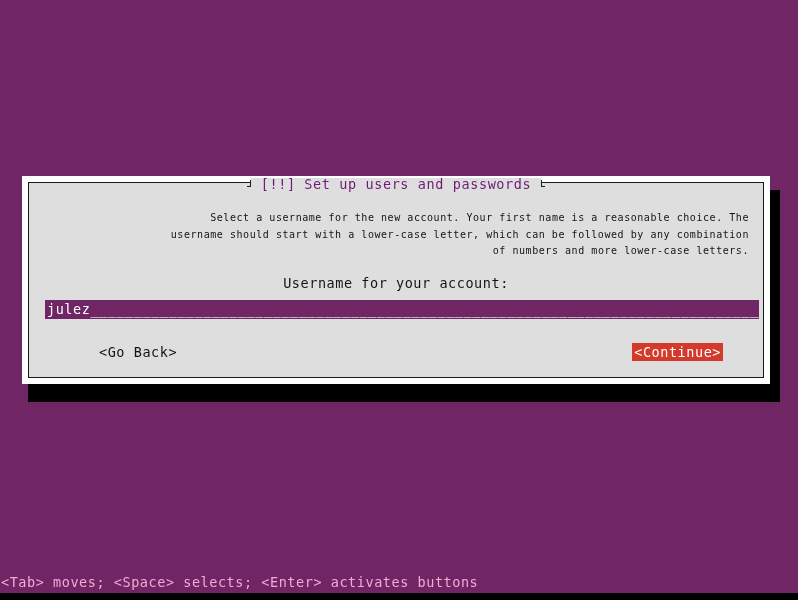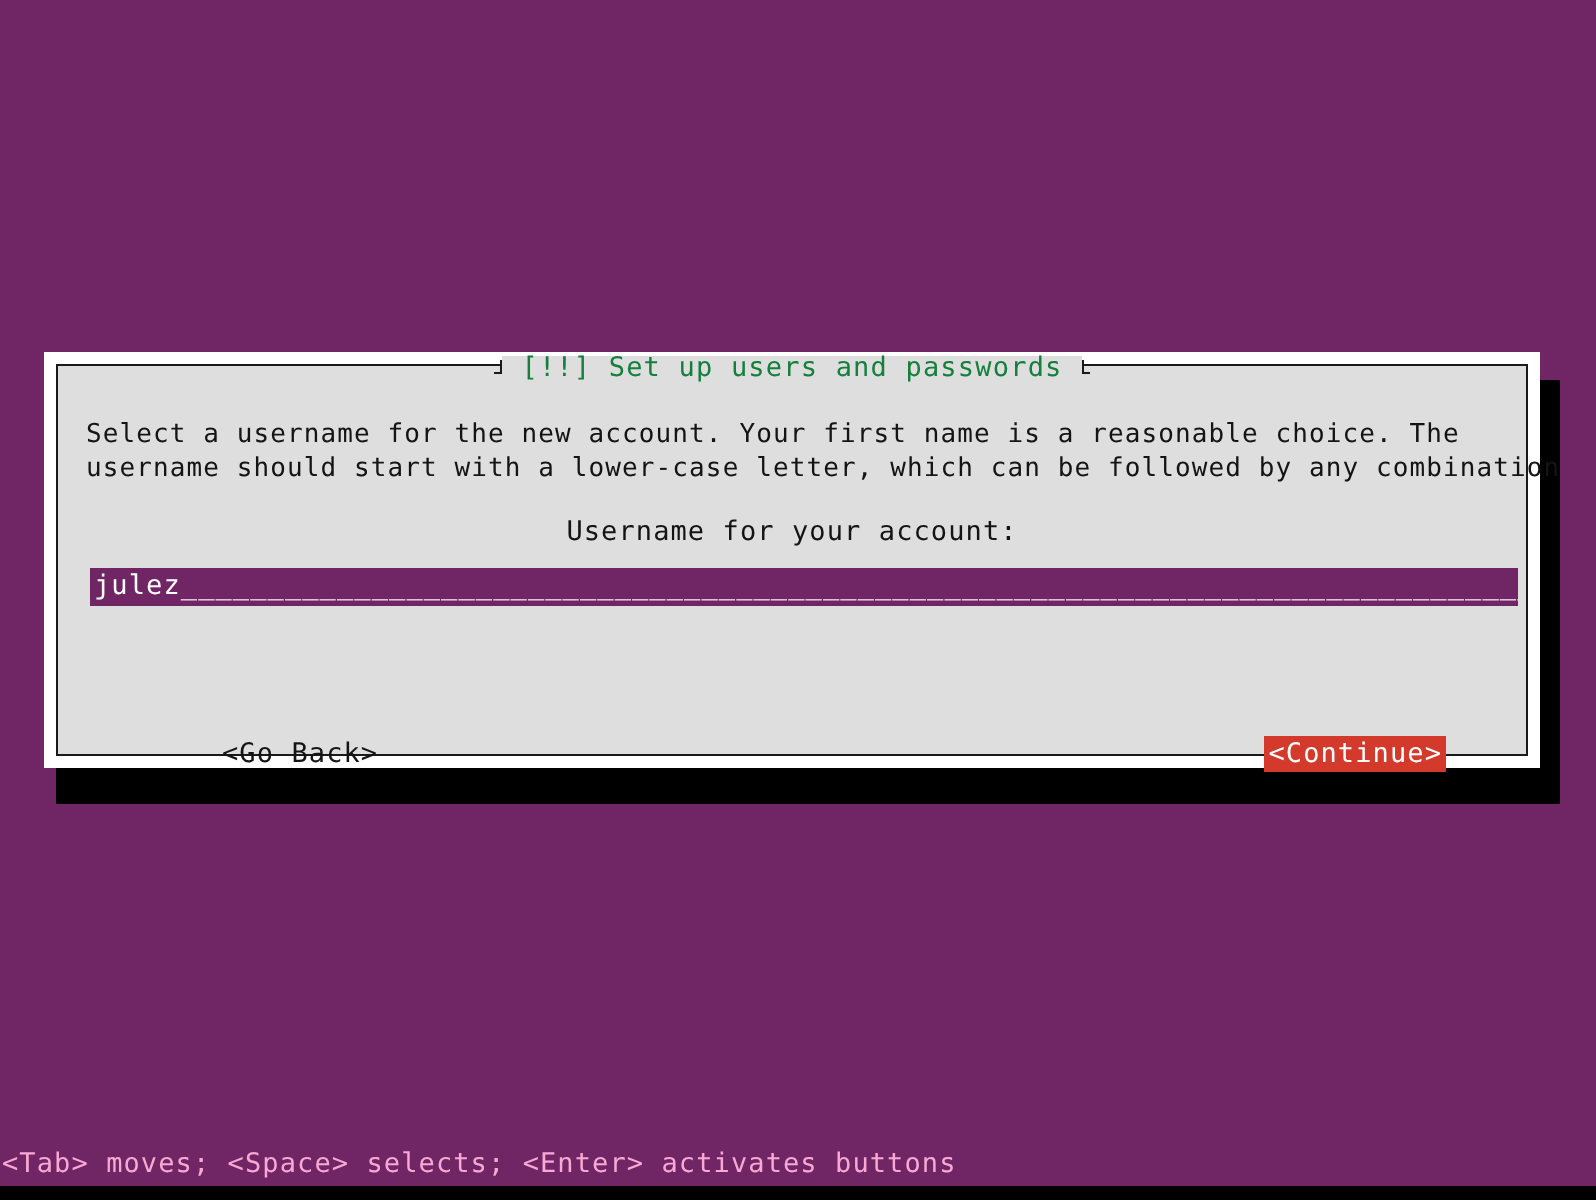--- a/index.html
+++ b/index.html
@@ -70,44 +70,45 @@
     flex: 1 1 auto;
     height: 6px;
     border-bottom: 1px solid #1a1a1a;
     position: relative;
   }
   .title-rule.left  { margin-left: 218px; border-right: 1px solid #1a1a1a; }
   .title-rule.right { margin-right: 218px; border-left: 1px solid #1a1a1a; }
   #dialog-title {
     flex: 0 0 auto;
     padding: 0 10px;
-    color: #15803d;
+    color: #701a75;
     font-size: 13.5px;
     line-height: 13px;
     letter-spacing: 0.6px;
     white-space: nowrap;
     background: #dedede;
     transform: translateY(1px);
   }
 
   
   #dialog-body {
     position: absolute;
     left: 0; top: 0;
     width: 100%;
     height: 100%;
     box-sizing: border-box;
     padding: 27px 14px 0 14px;
   }
   .body-line {
     color: #141414;
-    font-size: 13px;
+    font-size: 10px;
     line-height: 16.5px;
     letter-spacing: 0.55px;
     white-space: pre;
+    text-align: right;
   }
   #field-label {
     color: #141414;
     font-size: 13.5px;
     line-height: 16.5px;
     letter-spacing: 0.55px;
     margin-top: 15px;
     white-space: pre;
     text-align: center;
   }
@@ -129,25 +130,24 @@
     box-sizing: border-box;
     padding-left: 2px;
     border: none;
     outline: none;
     display: block;
   }
 
   
   #button-row {
     position: absolute;
-    left: 26px;
+    left: 14px;
     right: 14px;
     top: 160px;
     height: 20px;
-    margin-top: 25px;
   }
   .dlg-button {
     position: absolute;
     font-size: 13.5px;
     line-height: 18px;
     letter-spacing: 0.55px;
     white-space: pre;
     padding: 0 2px;
     box-sizing: border-box;
   }
@@ -201,20 +201,21 @@
     <div id="dialog-titlebar">
       <div class="title-rule left"></div>
       <div id="dialog-title">[!!] Set up users and passwords</div>
       <div class="title-rule right"></div>
     </div>
 
     <div id="dialog-body">
 
       <div class="body-line">Select a username for the new account. Your first name is a reasonable choice. The</div>
       <div class="body-line">username should start with a lower-case letter, which can be followed by any combination</div>
+      <div class="body-line">of numbers and more lower-case letters.</div>
 
       <div id="field-label">Username for your account:</div>
 
       <div id="username-input" placeholder="">julez______________________________________________________________________________</div>
 
       <div id="button-row">
         <div class="dlg-button" id="go-back-button">&lt;Go Back&gt;</div>
         <div class="dlg-button" id="continue-button">&lt;Continue&gt;</div>
       </div>
 

